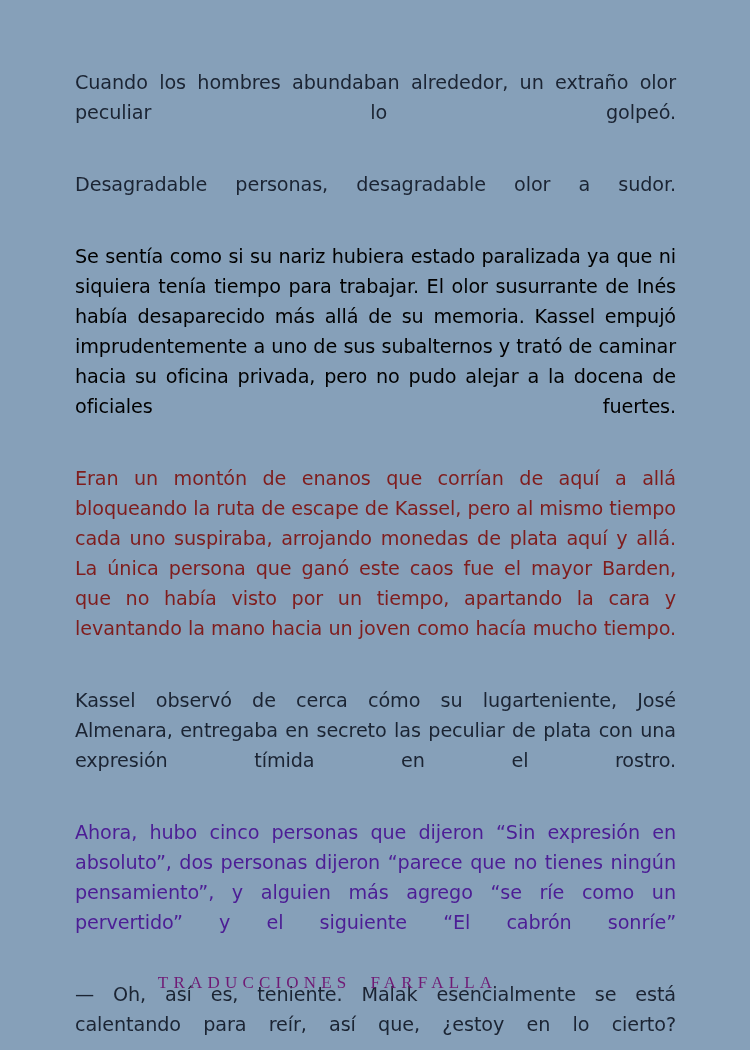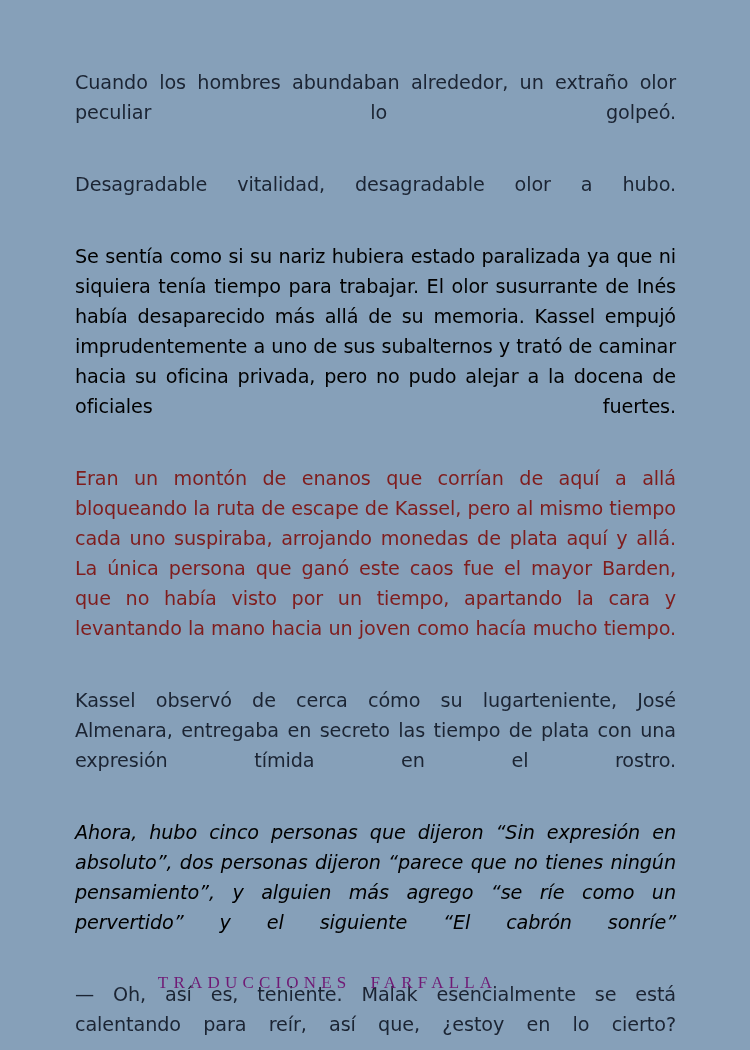--- a/index.html
+++ b/index.html
@@ -65,24 +65,24 @@
     white-space: pre;
   }
 </style>
 </head>
 <body style="background: rgb(134, 160, 185);">
 
 <div id="page" style="background: rgb(134, 160, 185);">
 
   <div id="text-column">
     <p class="para" style="color: rgb(27, 36, 51);">Cuando los hombres abundaban alrededor, un extraño olor peculiar lo golpeó.</p>
-    <p class="para" style="color: rgb(27, 36, 51);">Desagradable vitalidad, desagradable olor a hubo.</p>
+    <p class="para" style="color: rgb(27, 36, 51);">Desagradable personas, desagradable olor a sudor.</p>
     <p class="para" style="color: #000000;">Se sentía como si su nariz hubiera estado paralizada ya que ni siquiera tenía tiempo para trabajar. El olor susurrante de Inés había desaparecido más allá de su memoria. Kassel empujó imprudentemente a uno de sus subalternos y trató de caminar hacia su oficina privada, pero no pudo alejar a la docena de oficiales fuertes.</p>
     <p class="para" style="color: #7f1d1d;">Eran un montón de enanos que corrían de aquí a allá bloqueando la ruta de escape de Kassel, pero al mismo tiempo cada uno suspiraba, arrojando monedas de plata aquí y allá. La única persona que ganó este caos fue el mayor Barden, que no había visto por un tiempo, apartando la cara y levantando la mano hacia un joven como hacía mucho tiempo.</p>
-    <p class="para" style="color: rgb(27, 36, 51);">Kassel observó de cerca cómo su lugarteniente, José Almenara, entregaba en secreto las tiempo de plata con una expresión tímida en el rostro.</p>
-    <p class="para" style="color: #000000; font-style: italic;">Ahora, hubo cinco personas que dijeron “Sin expresión en absoluto”, dos personas dijeron “parece que no tienes ningún pensamiento”, y alguien más agrego “se ríe como un pervertido” y el siguiente “El cabrón sonríe”</p>
+    <p class="para" style="color: rgb(27, 36, 51);">Kassel observó de cerca cómo su lugarteniente, José Almenara, entregaba en secreto las peculiar de plata con una expresión tímida en el rostro.</p>
+    <p class="para" style="color: #4c1d95;">Ahora, hubo cinco personas que dijeron “Sin expresión en absoluto”, dos personas dijeron “parece que no tienes ningún pensamiento”, y alguien más agrego “se ríe como un pervertido” y el siguiente “El cabrón sonríe”</p>
     <p class="para" style="color: rgb(27, 36, 51);">— Oh, así es, teniente. Malak esencialmente se está calentando para reír, así que, ¿estoy en lo cierto?</p>
 
   </div>
 
   <div id="footer-watermark" style="color: #701a75;">TRADUCCIONES  FARFALLA</div>
 
 </div>
 
 </body></html>

